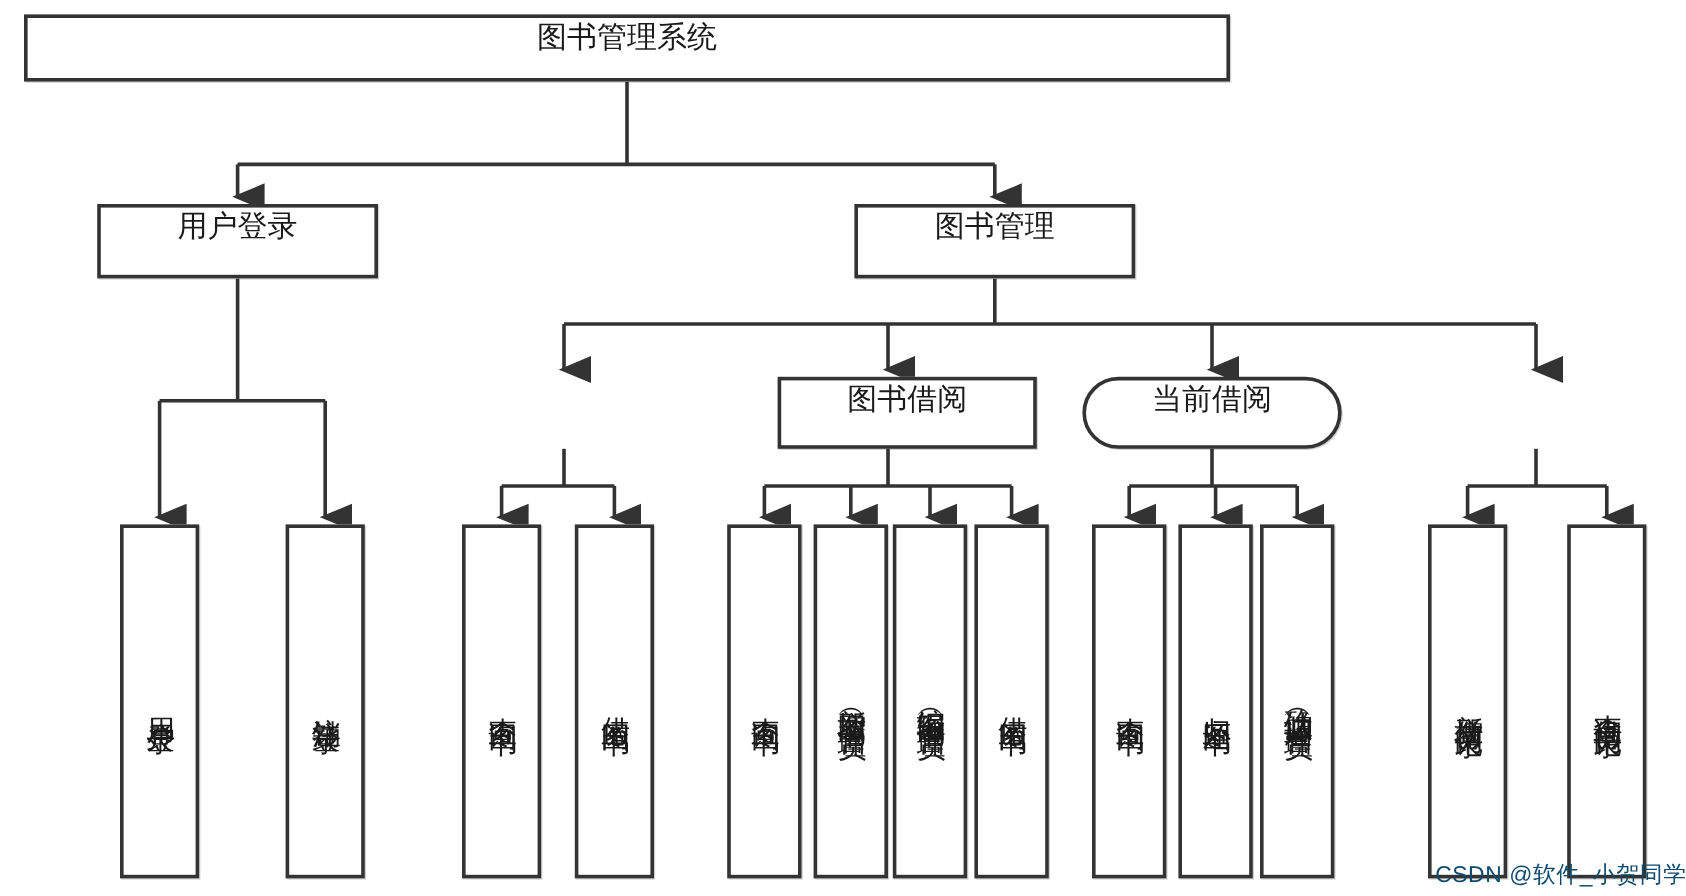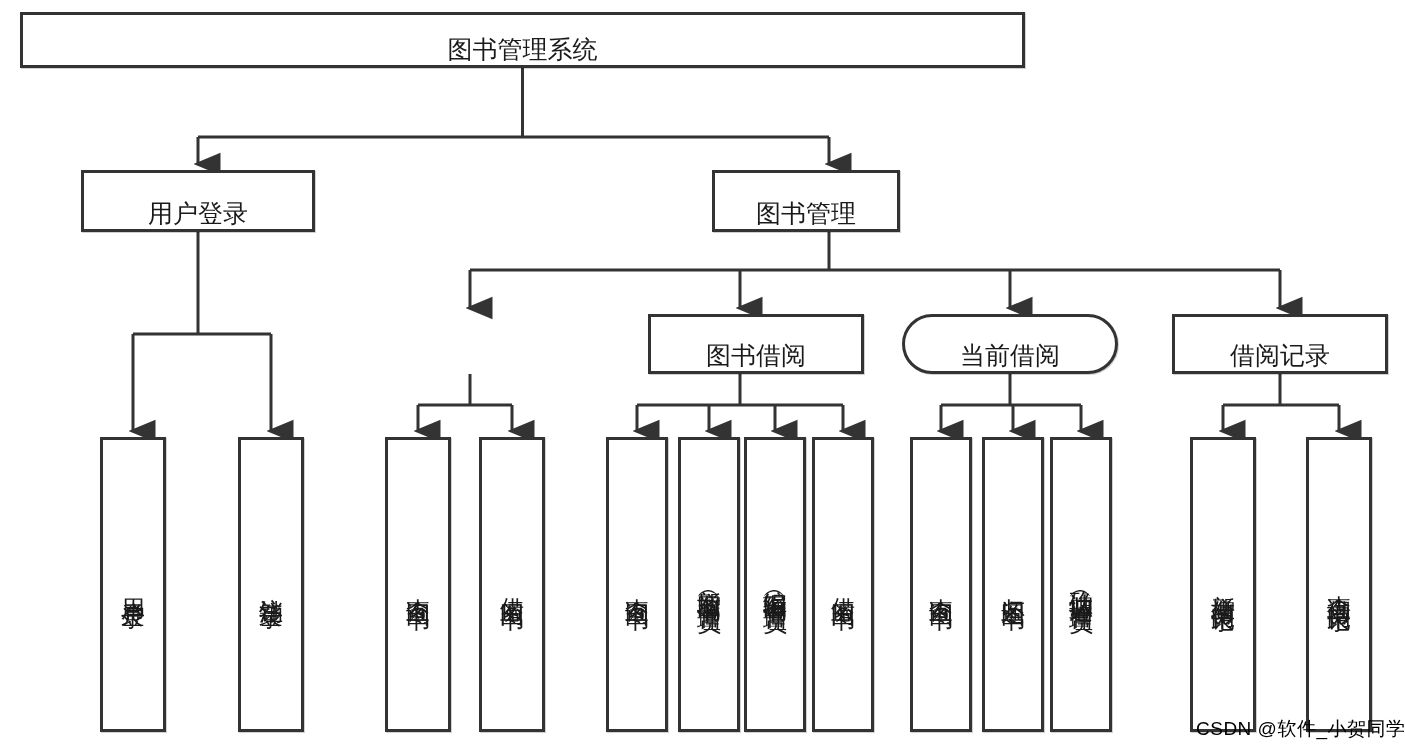--- a/index.html
+++ b/index.html
@@ -25,21 +25,21 @@
     width: 1405px;
     height: 747px;
     pointer-events: none;
   }
   .node {
     position: absolute;
     box-sizing: border-box;
     border: 3px solid #333333;
     background: #ffffff;
     display: flex;
-    align-items: flex-end;
+    align-items: flex-start;
     justify-content: center;
     color: #1a1a1a;
     box-shadow: 1px 1px 0 rgba(0,0,0,0.18);
   }
   .node .label {
     display: block;
     text-align: center;
     line-height: 1.28;
     white-space: nowrap;
   }
@@ -60,21 +60,21 @@
     writing-mode: vertical-rl;
     text-orientation: upright;
     font-size: 24px;
     letter-spacing: 3px;
     line-height: 1;
     white-space: nowrap;
   }
   .watermark {
     position: absolute;
     font-size: 19px;
-    color: #000000;
+    color: #0c4a6e;
     white-space: nowrap;
     letter-spacing: 0.5px;
   }
 </style>
 </head>
 <body>
 
 <div id="canvas">
 
   <svg id="wires" viewBox="0 0 1405 747" xmlns="http://www.w3.org/2000/svg">
@@ -128,32 +128,29 @@
     </g>
   </svg>
 
   <div class="node root h" style="left: 20px; top: 12px; width: 1005px; height: 56px;">
     <span class="label">图书管理系统</span>
   </div>
 
   <div class="node h" style="left: 81px; top: 170px; width: 234px; height: 62px;">
     <span class="label">用户登录</span>
   </div>
-  <div class="node h" style="left: 712px; top: 170px; width: 188px; height: 62px;">
+  <div class="node h" style="left: 712px; top: 170px; width: 234px; height: 62px;">
     <span class="label">图书管理</span>
   </div>
 
   <div class="node h" style="left: 648px; top: 314px; width: 216px; height: 60px;">
     <span class="label">图书借阅</span>
   </div>
   <div class="node h" style="left: 902px; top: 314px; width: 216px; height: 60px; border-radius: 30px;">
     <span class="label">当前借阅</span>
-  </div>
-  <div class="node h" style="left: 1172px; top: 314px; width: 216px; height: 60px;">
-    <span class="label">借阅记录</span>
   </div>
 
   <div class="node v" style="left: 100px; top: 437px; width: 66px; height: 295px;">
     <span class="label">用户登录</span>
   </div>
   <div class="node v" style="left: 238px; top: 437px; width: 66px; height: 295px;">
     <span class="label">注销登录</span>
   </div>
   <div class="node v" style="left: 385px; top: 437px; width: 66px; height: 295px;">
     <span class="label">查询图书</span>

